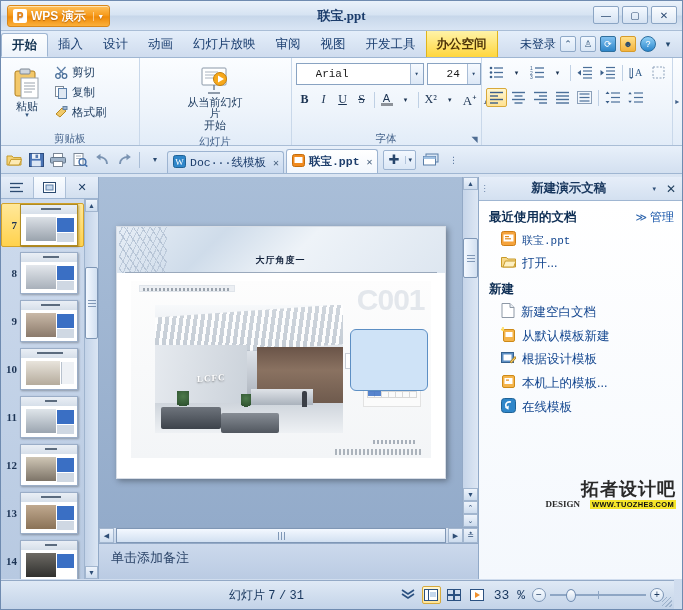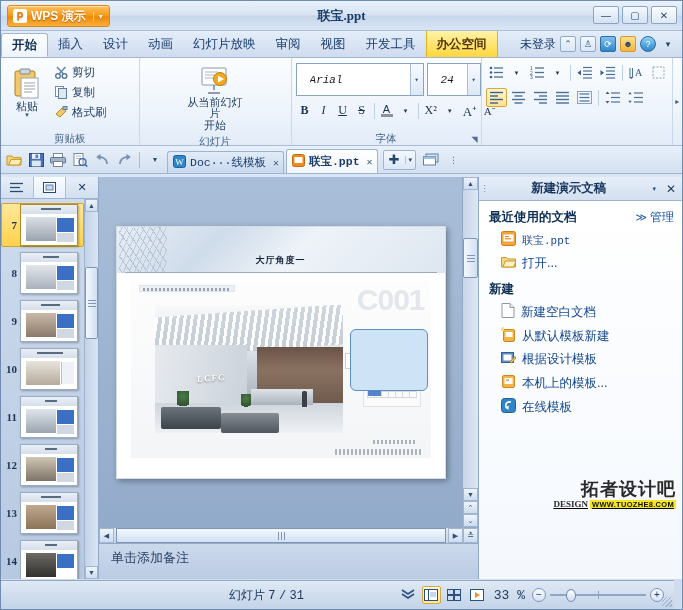--- a/index.html
+++ b/index.html
@@ -114,24 +114,23 @@
   .icon-box{display:flex;align-items:center;justify-content:center;}
   .smallrow{ display:flex;align-items:center;gap:3px;padding:1px 2px;cursor:pointer;
              border:1px solid transparent;border-radius:3px;}
   .smallrow .lbl{font-size:11.5px;color:#1c3a5e;}
   .smallcol{display:flex;flex-direction:column;gap:1px;padding-top:2px;}
 
   
   .fontgrp{ width:190px; }
   .fontrow1{display:flex;gap:3px;padding:2px 0 3px 0;}
   .combo{
-    height:33px;border:1px solid #89a3c2;background:#fff;display:flex;align-items:center;
-    font-size:11px;color:#1a1a1a;padding-left:13px;position:relative;
+    height:22px;border:1px solid #89a3c2;background:#fff;display:flex;align-items:center;
+    font-size:11px;color:#1a1a1a;padding-left:19px;position:relative;
     font-family:"Liberation Mono","DejaVu Sans Mono",monospace;
-    font-style:italic;
   }
   .combo .cv{flex:1;overflow:hidden;white-space:nowrap;}
   .combo .cb{width:13px;height:100%;display:flex;align-items:center;justify-content:center;
              font-size:7px;color:#2b4a70;background:linear-gradient(#f6faff,#dde8f6);
              border-left:1px solid #a9bdd6;}
   .fname{width:128px;} .fsize{width:54px;}
   .fontrow2{display:flex;align-items:center;gap:1px;}
   .fbtn{
     min-width:18px;height:19px;padding:0 2px;display:flex;align-items:center;justify-content:center;
     font-size:12px;color:#1b3352;cursor:pointer;border:1px solid transparent;border-radius:2px;
@@ -342,21 +341,21 @@
   .tp-sec-title{font-size:12.5px;font-weight:bold;color:#0f2f55;}
   .tp-manage{margin-left:auto;display:flex;align-items:center;gap:3px;cursor:pointer;}
   .tp-manage .ar{color:#2b63ac;font-size:11px;}
   .tp-manage .tx{color:#1453a8;font-size:12px;}
   .tp-item{display:flex;align-items:center;gap:6px;padding:3px 0 3px 22px;cursor:pointer;}
   .tp-item .tx{font-size:12.5px;color:#13468f;}
   .tp-item .tx.mono{font-family:"Liberation Mono","DejaVu Sans Mono",monospace;font-size:11px;}
   .tp-gap{height:6px;}
   .watermark{position:absolute;right:6px;bottom:70px;text-align:right;user-select:none;}
   .wm1{font-size:18px;font-weight:bold;color:#2a2a2a;letter-spacing:1px;line-height:18px;}
-  .wm2{display:flex;align-items:center;justify-content:flex-end;gap:2px;margin-top:1px;text-decoration:underline;}
+  .wm2{display:flex;align-items:center;justify-content:flex-end;gap:10px;margin-top:1px;}
   .wm-design{font-size:9px;font-weight:bold;color:#2a2a2a;
              font-family:"Liberation Serif","DejaVu Serif",serif;}
   .wm-url{background:#f5e52a;color:#111;font-size:7.5px;font-weight:bold;padding:0 2px;letter-spacing:.3px;}
 
   
   .statusbar{
     position:absolute;left:0;right:8px;bottom:0;height:29px;display:flex;align-items:center;
     background:linear-gradient(#dfe9f5,#c3d3e8);border-top:1px solid #93a9c6;
   }
   .sb-left{width:98px;}

